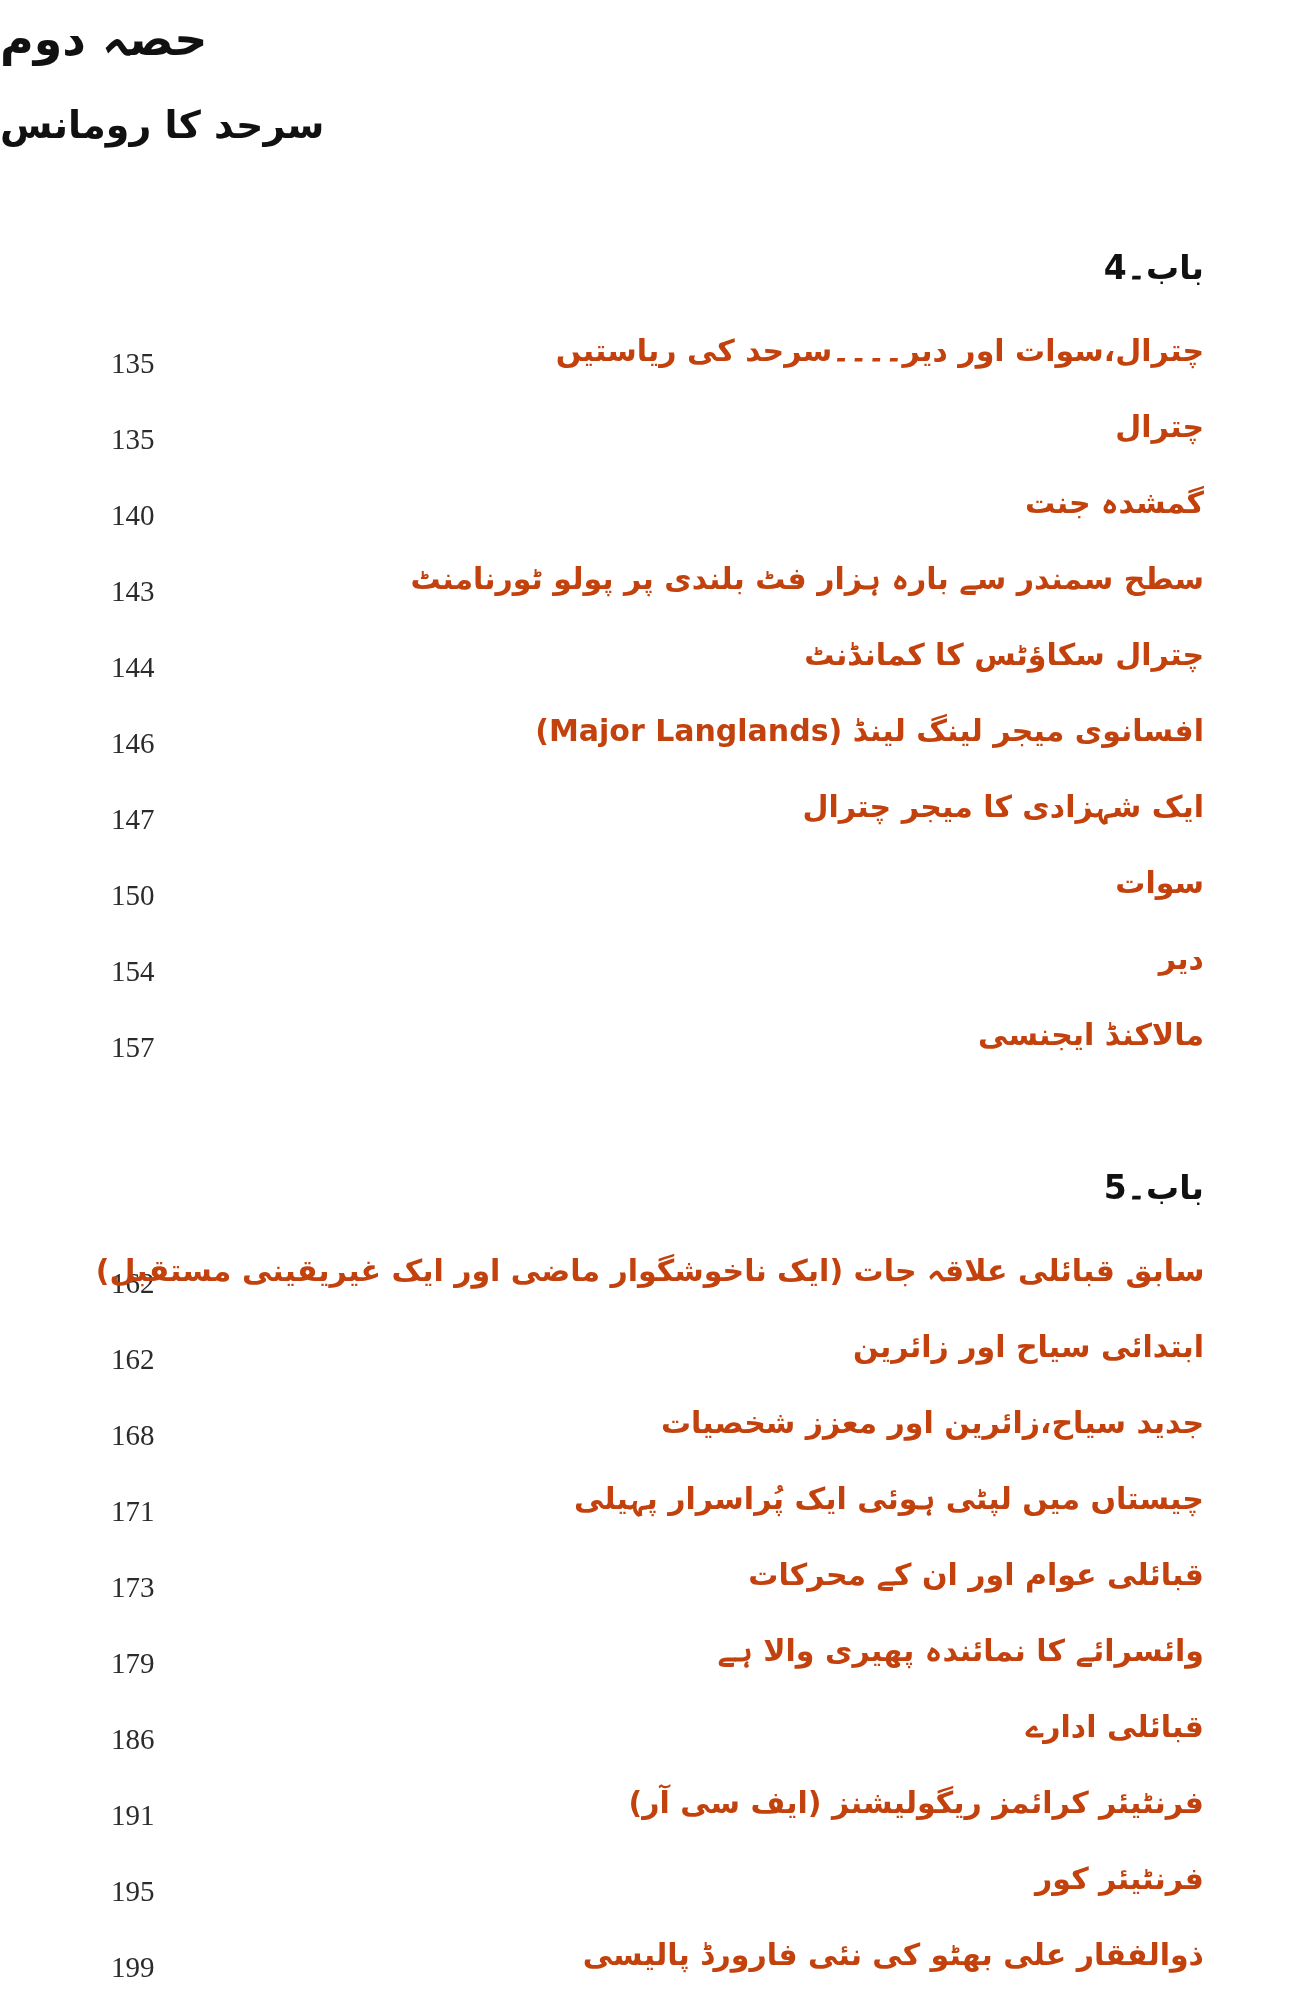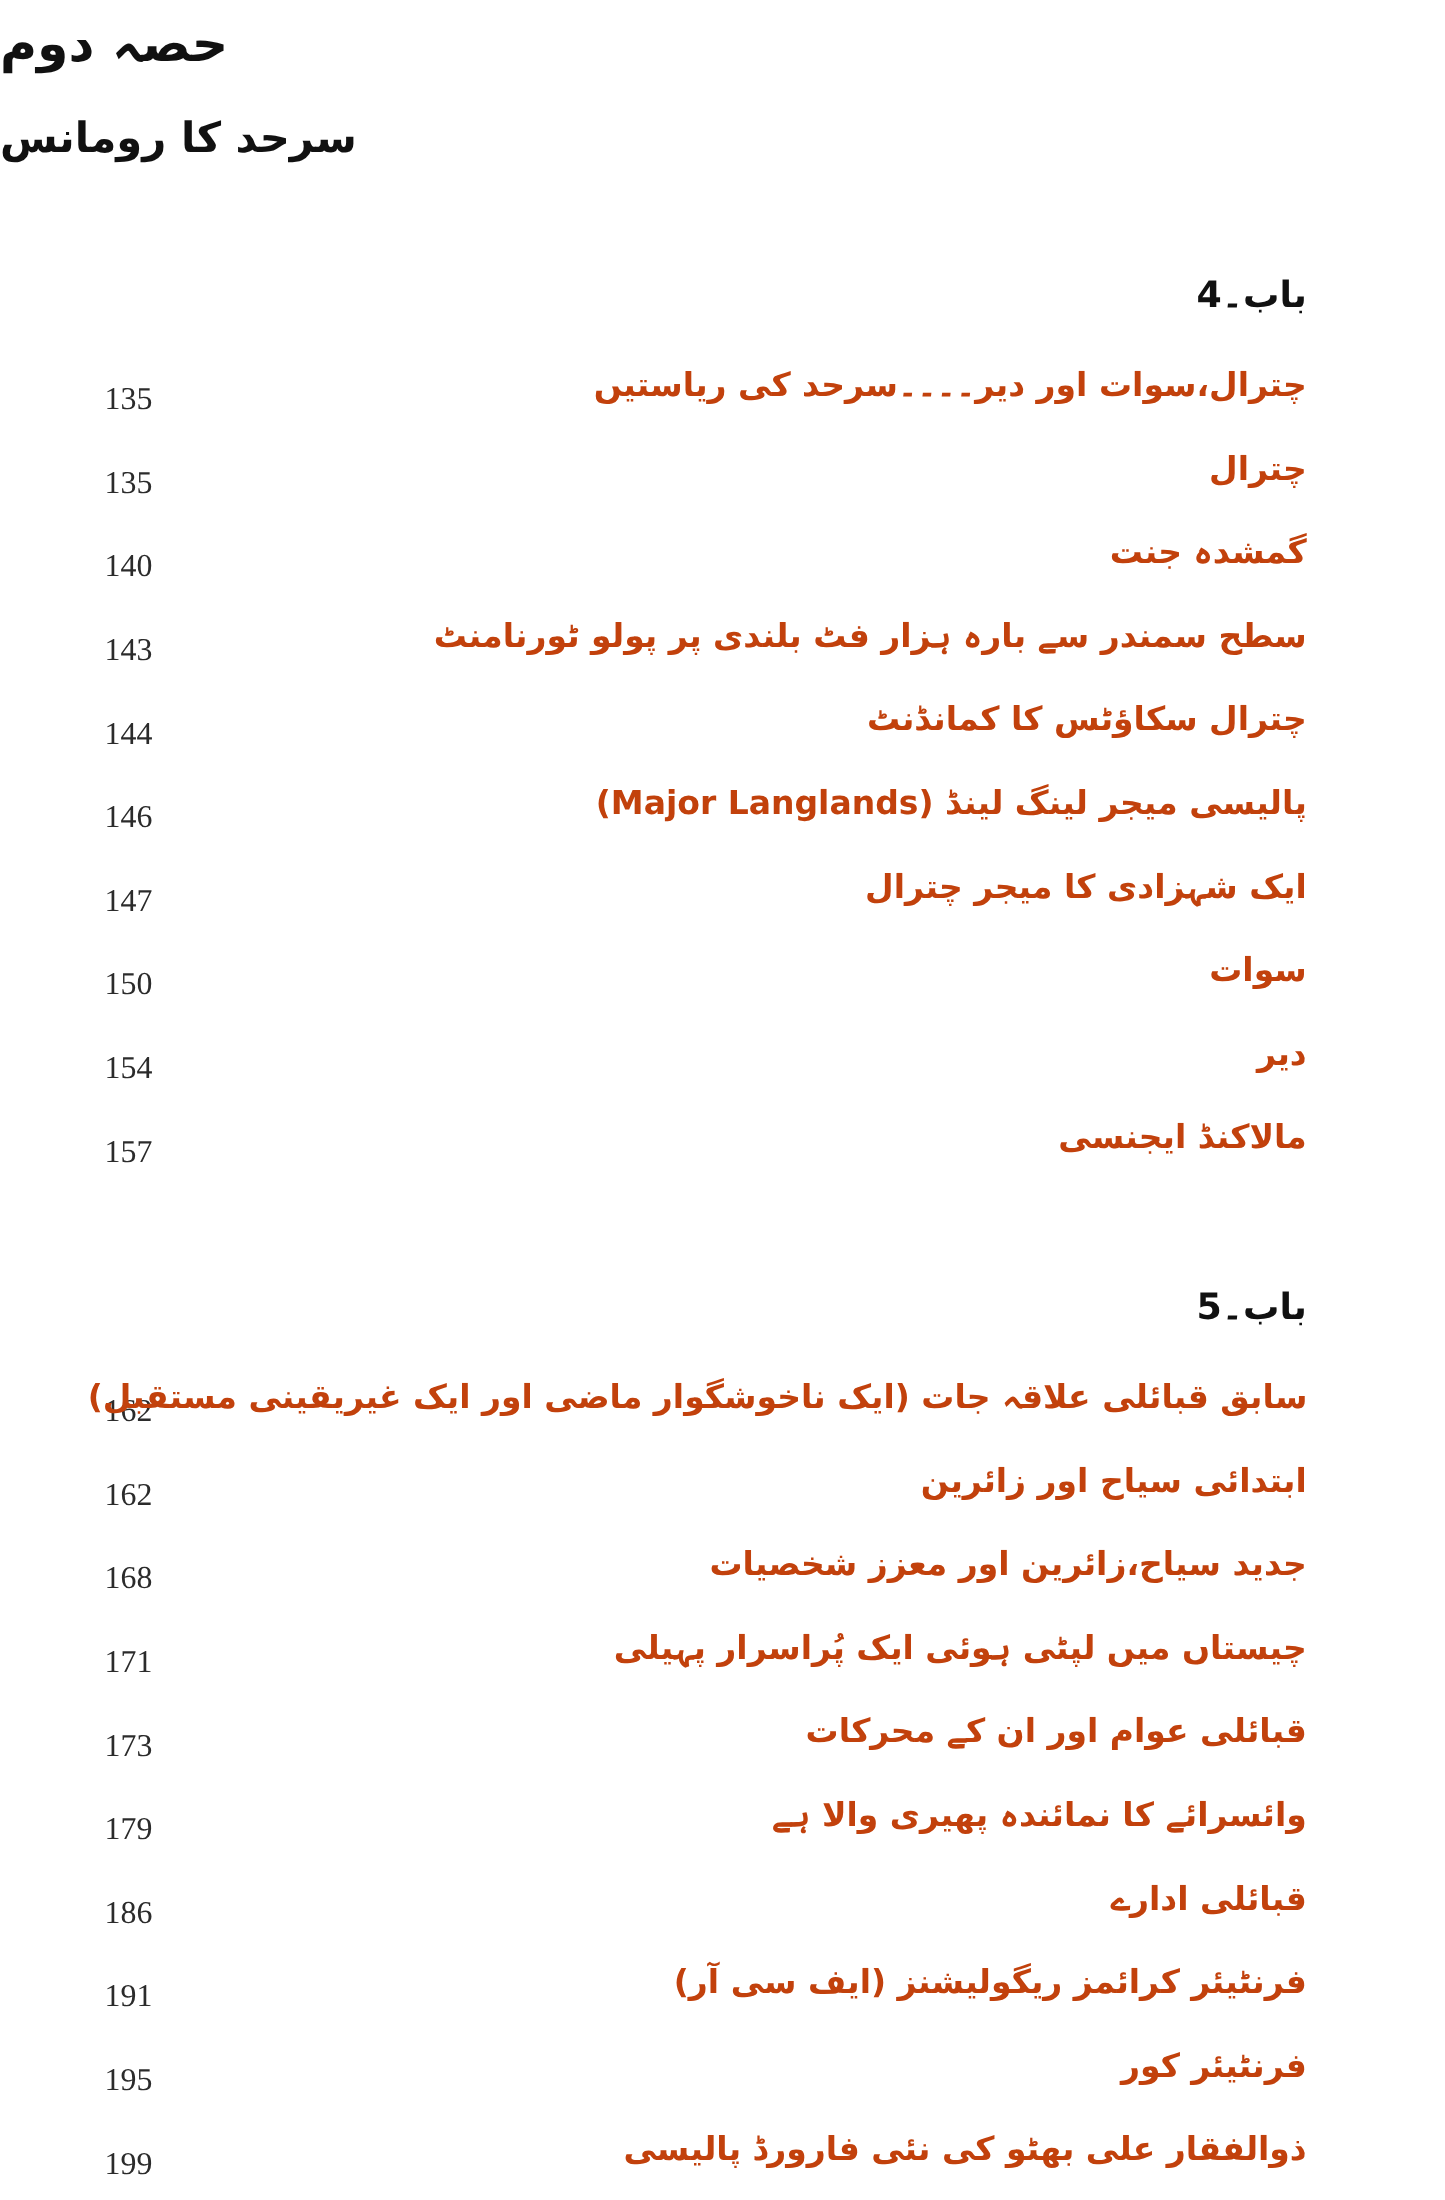--- a/index.html
+++ b/index.html
@@ -35,21 +35,21 @@
   }
   .part-subtitle {
     font-size: 38px;
     font-weight: bold;
     line-height: 50px;
     margin-top: 30px;
   }
   
   .chapter {
     position: absolute;
-    left: 0;
+    left: 16px;
     width: 1239px;
   }
   .chapter-heading {
     margin: 0;
     padding-right: 51px;
     text-align: right;
     direction: rtl;
     font-size: 33px;
     font-weight: bold;
     line-height: 40px;
@@ -120,21 +120,21 @@
     <span class="entry-title">سطح سمندر سے بارہ ہزار فٹ بلندی پر پولو ٹورنامنٹ</span>
   </div>
 
   <div class="toc-row">
     <span class="page-num">144</span>
     <span class="entry-title">چترال سکاؤٹس کا کمانڈنٹ</span>
   </div>
 
   <div class="toc-row">
     <span class="page-num">146</span>
-    <span class="entry-title">پالیسی میجر لینگ لینڈ (Major Langlands)</span>
+    <span class="entry-title">افسانوی میجر لینگ لینڈ (Major Langlands)</span>
   </div>
 
   <div class="toc-row">
     <span class="page-num">147</span>
     <span class="entry-title">ایک شہزادی کا میجر چترال</span>
   </div>
 
   <div class="toc-row">
     <span class="page-num">150</span>
     <span class="entry-title">سوات</span>

